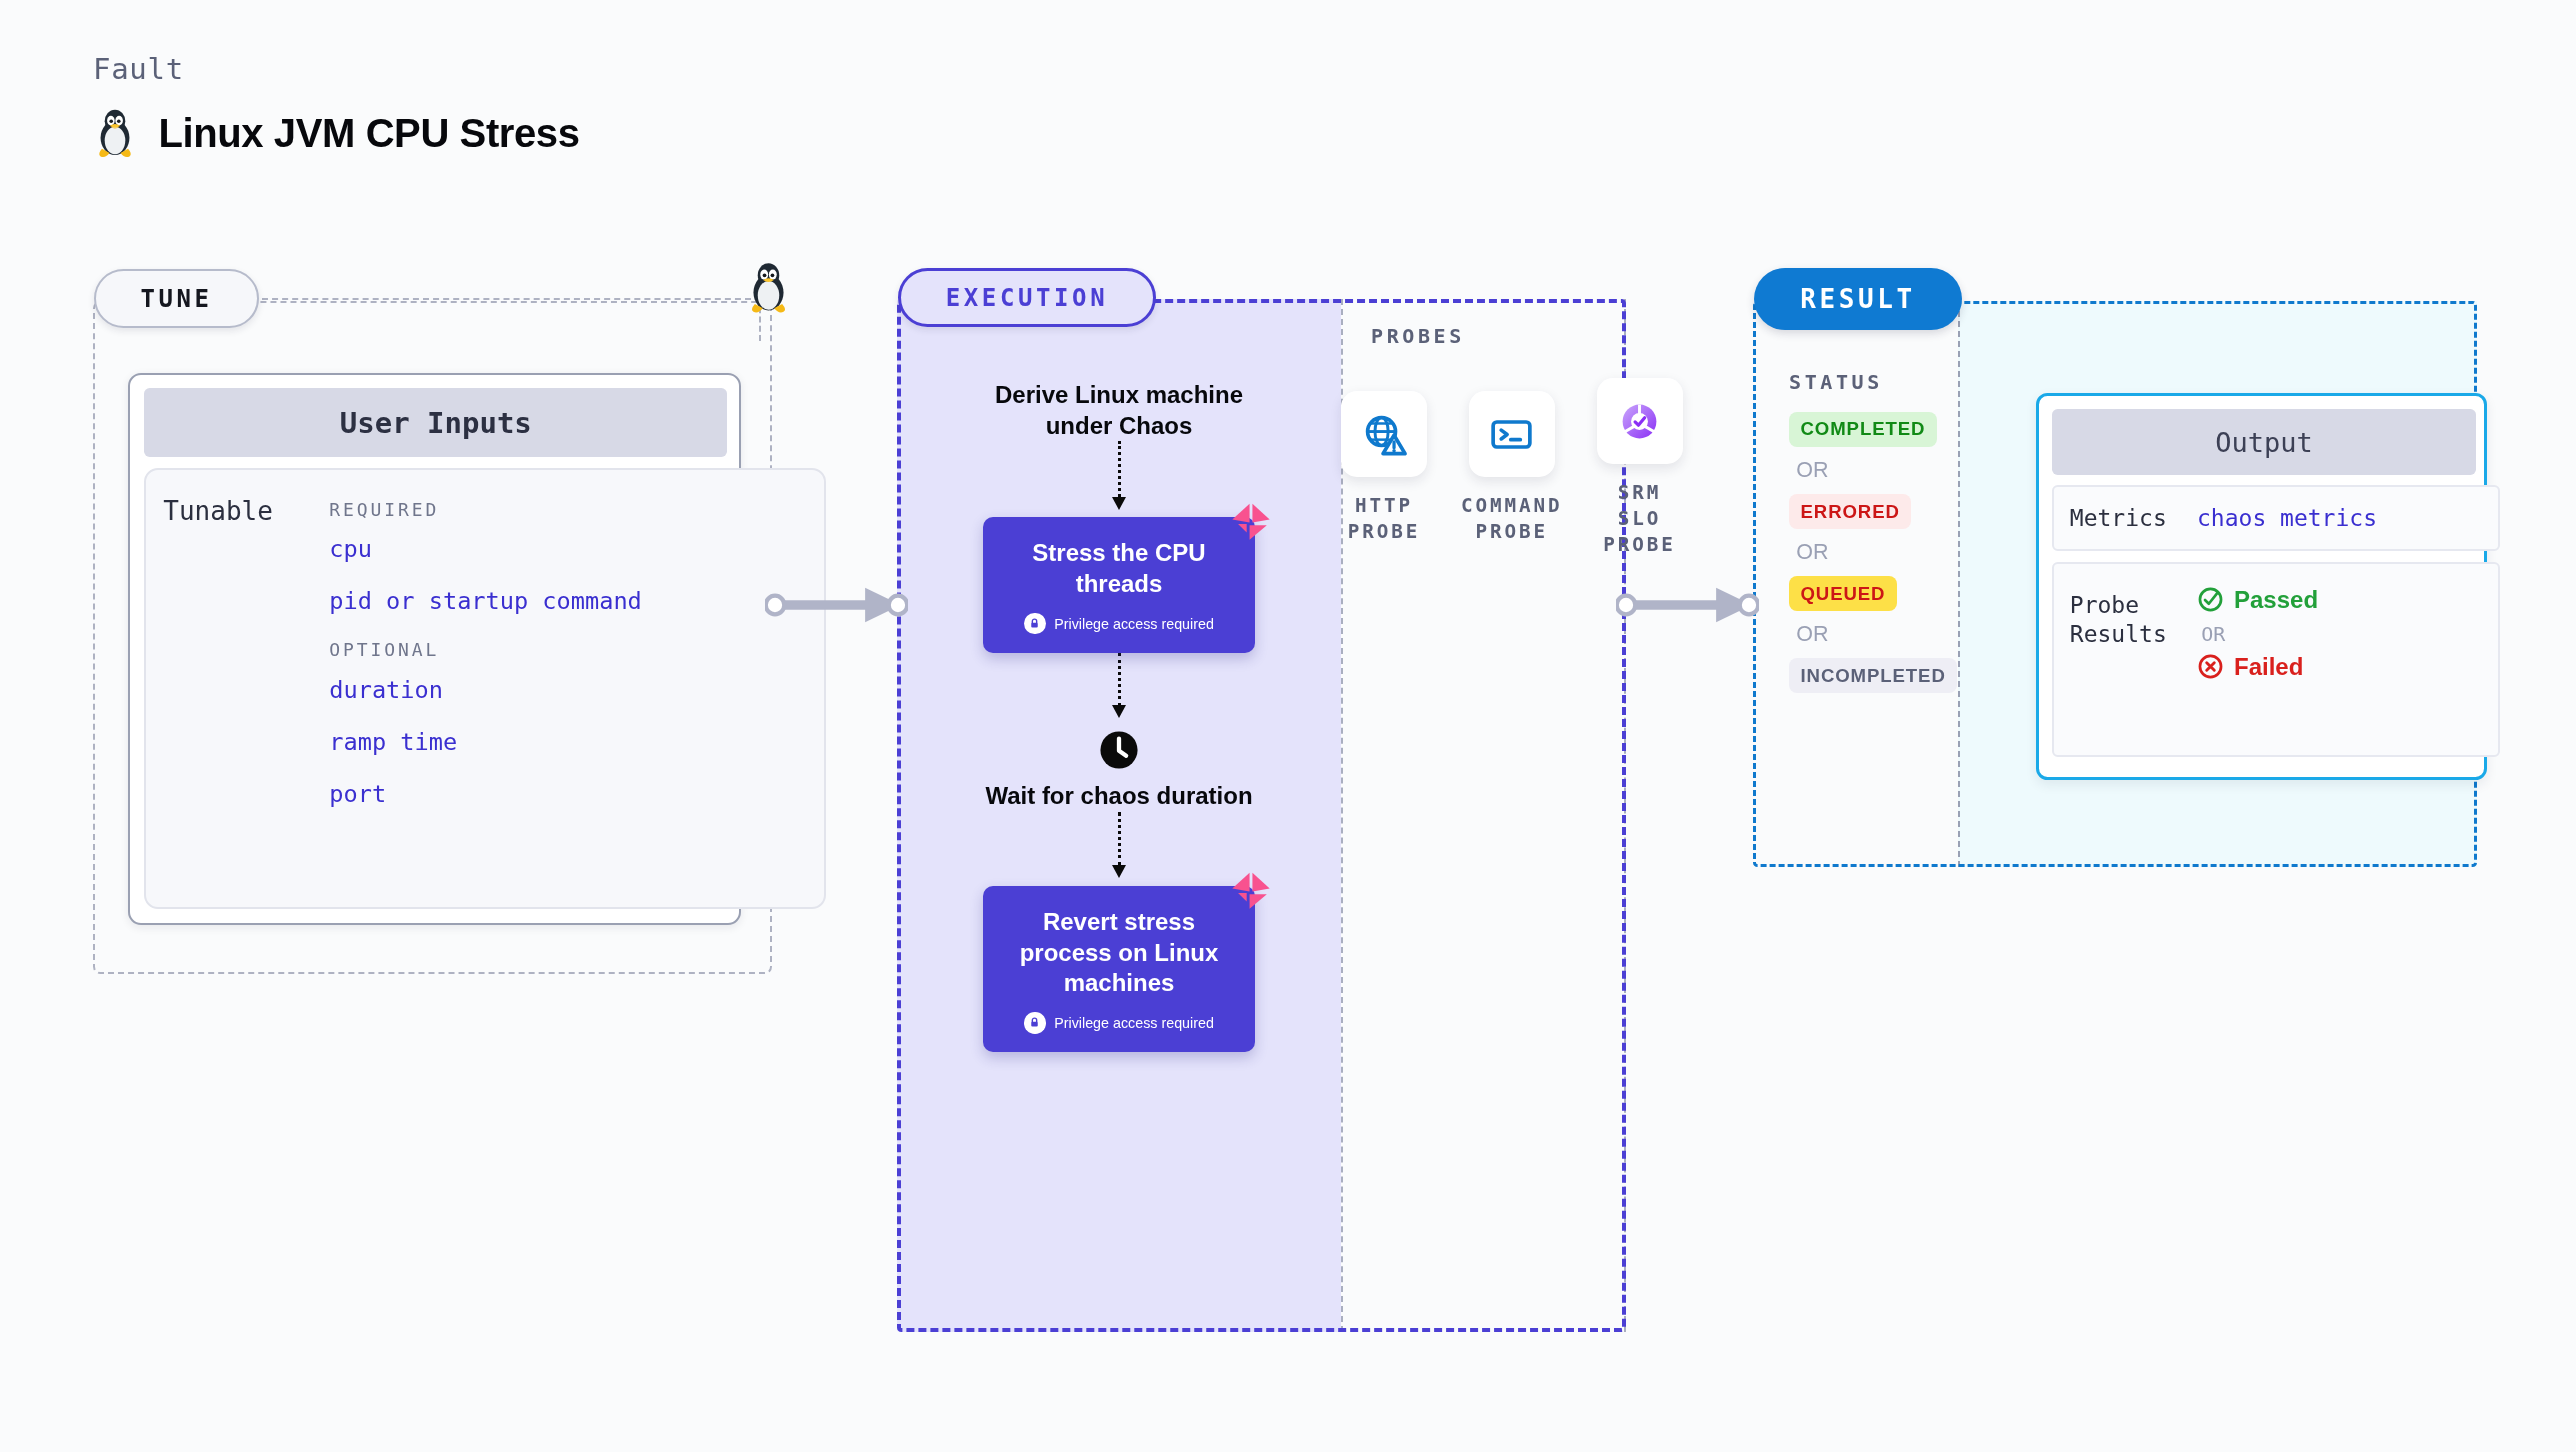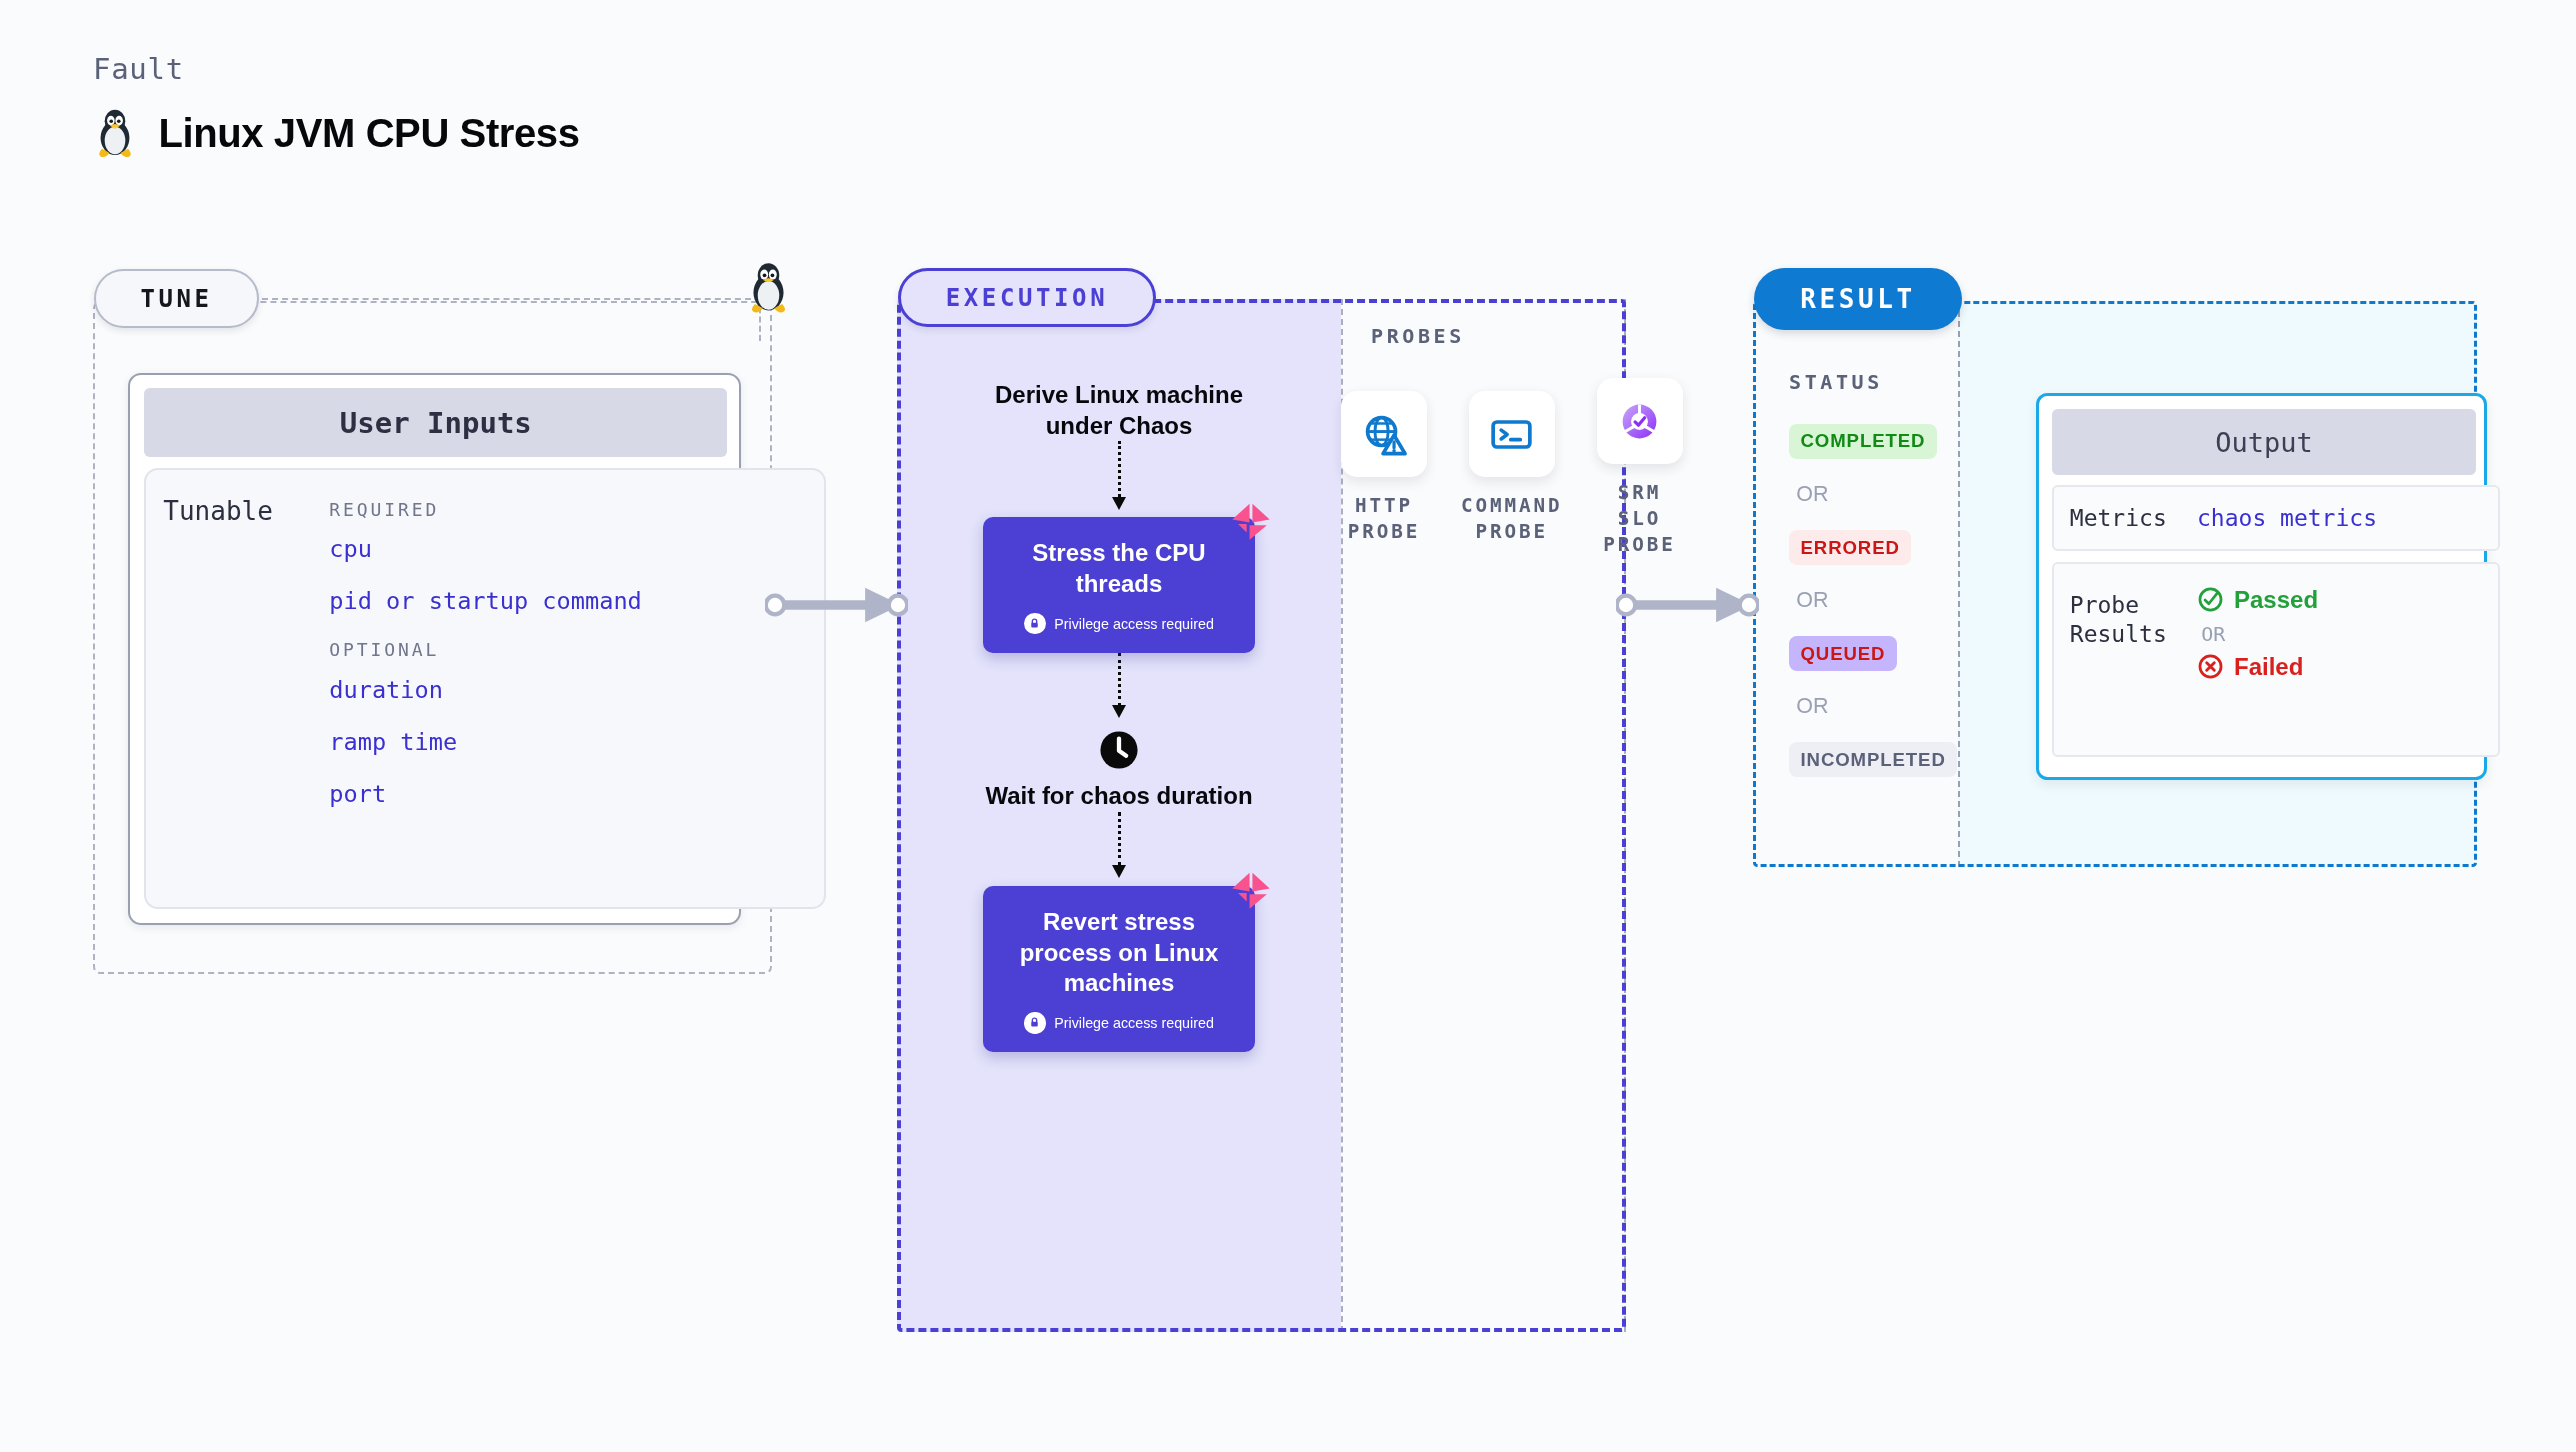--- a/index.html
+++ b/index.html
@@ -181,21 +181,21 @@
     position: absolute; left: 1789px; top: 370px;
     font-family: "DejaVu Sans Mono", monospace; font-size: 20px; font-weight: 700;
     letter-spacing: 3.6px; color: #5b6178;
   }
   .status-col {
     position: absolute; left: 1789px; top: 408px; width: 158px;
     display: flex; flex-direction: column; align-items: flex-start;
   }
   .status-chip {
     border-radius: 8px; padding: 6.4px 11.5px; font-size: 18.6px; font-weight: 700;
-    letter-spacing: 0.9px; margin: 16px 0;
+    letter-spacing: 0.9px; margin: 4px 0;
   }
   .status-or { font-size: 21.5px; color: #9aa0b4; margin: 7.2px 0 7.2px 7.2px; }
 
   
   .output-card {
     position: absolute; left: 1998px; top: 393px; width: 451px; height: 387px;
     background: #ffffff; border: 3.6px solid #1aa9e8; border-radius: 11.5px;
     box-shadow: 0 4.3px 11.5px rgba(20,40,70,.08);
     margin-left: 38px;
   }
@@ -436,21 +436,21 @@
   <div class="panel panel-result-left-div"></div>
   <div class="panel panel-result-outer"></div>
   <div class="badge badge-result">RESULT</div>
 
   <div class="status-title">STATUS</div>
   <div class="status-col">
     <div class="status-chip" style="background:#d8f5d6;color:#118a16">COMPLETED</div>
     <div class="status-or">OR</div>
     <div class="status-chip" style="background:#fdeaea;color:#cc1616">ERRORED</div>
     <div class="status-or">OR</div>
-    <div class="status-chip" style="background:#c4b5fd;color:#cc1616">QUEUED</div>
+    <div class="status-chip" style="background:#fde047;color:#cc1616">QUEUED</div>
     <div class="status-or">OR</div>
     <div class="status-chip" style="background:#eeeef5;color:#5b6178">INCOMPLETED</div>
   </div>
 
   <div class="output-card">
     <div class="out-header">Output</div>
 
     <div class="out-row out-row-metrics">
       <div class="out-key">Metrics</div>
       <div class="out-val-metrics">chaos metrics</div>

